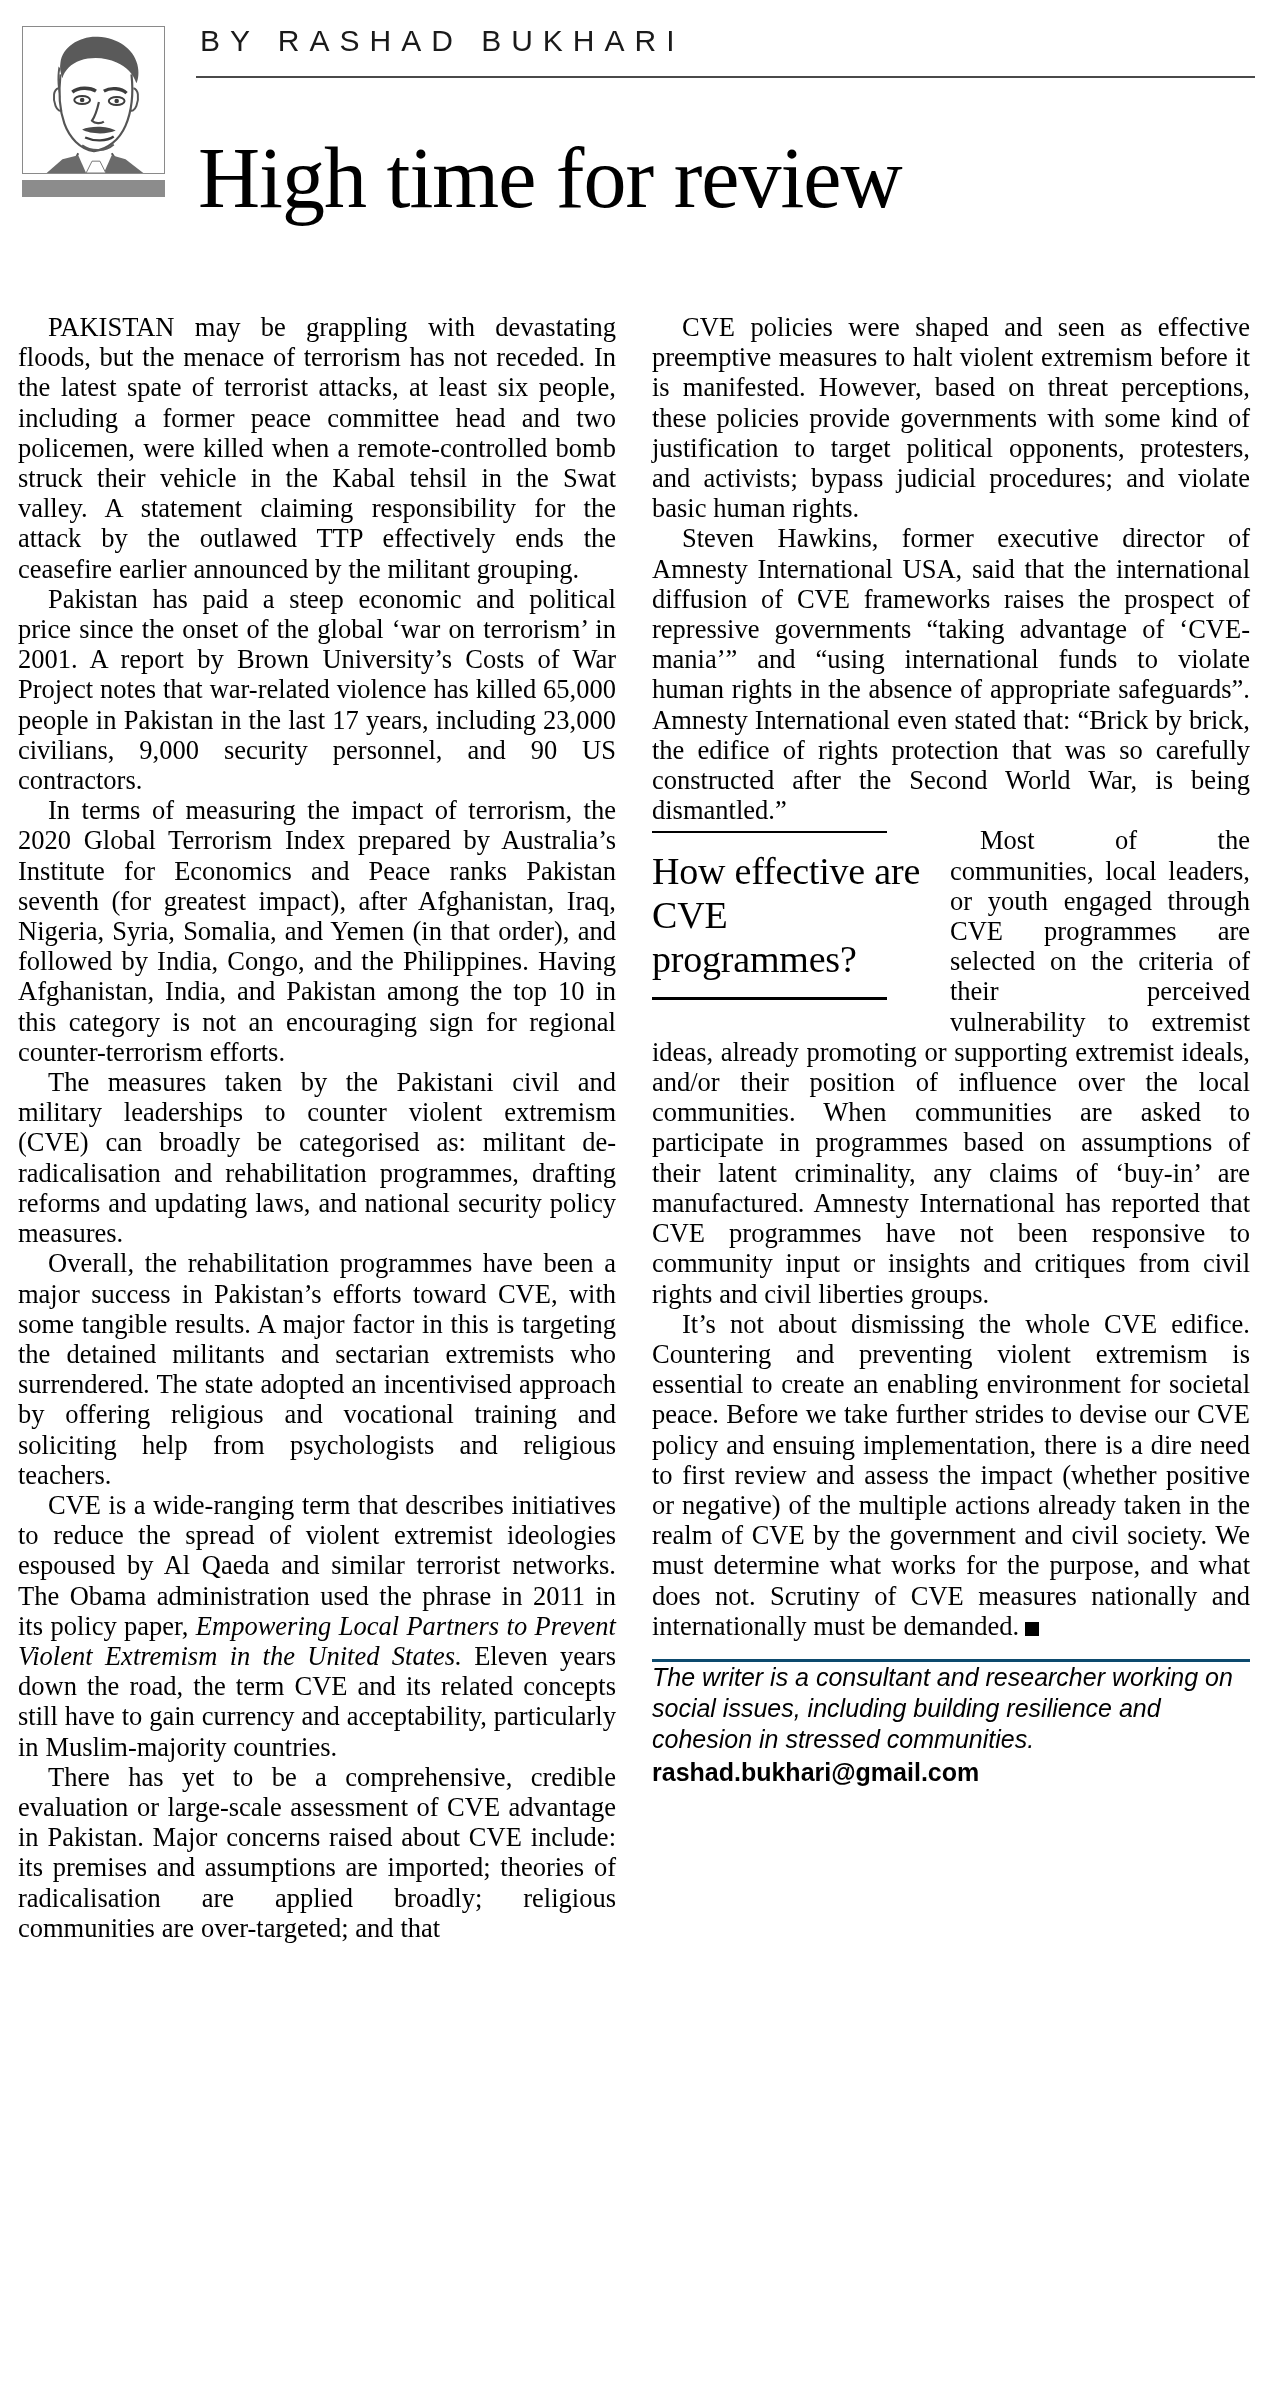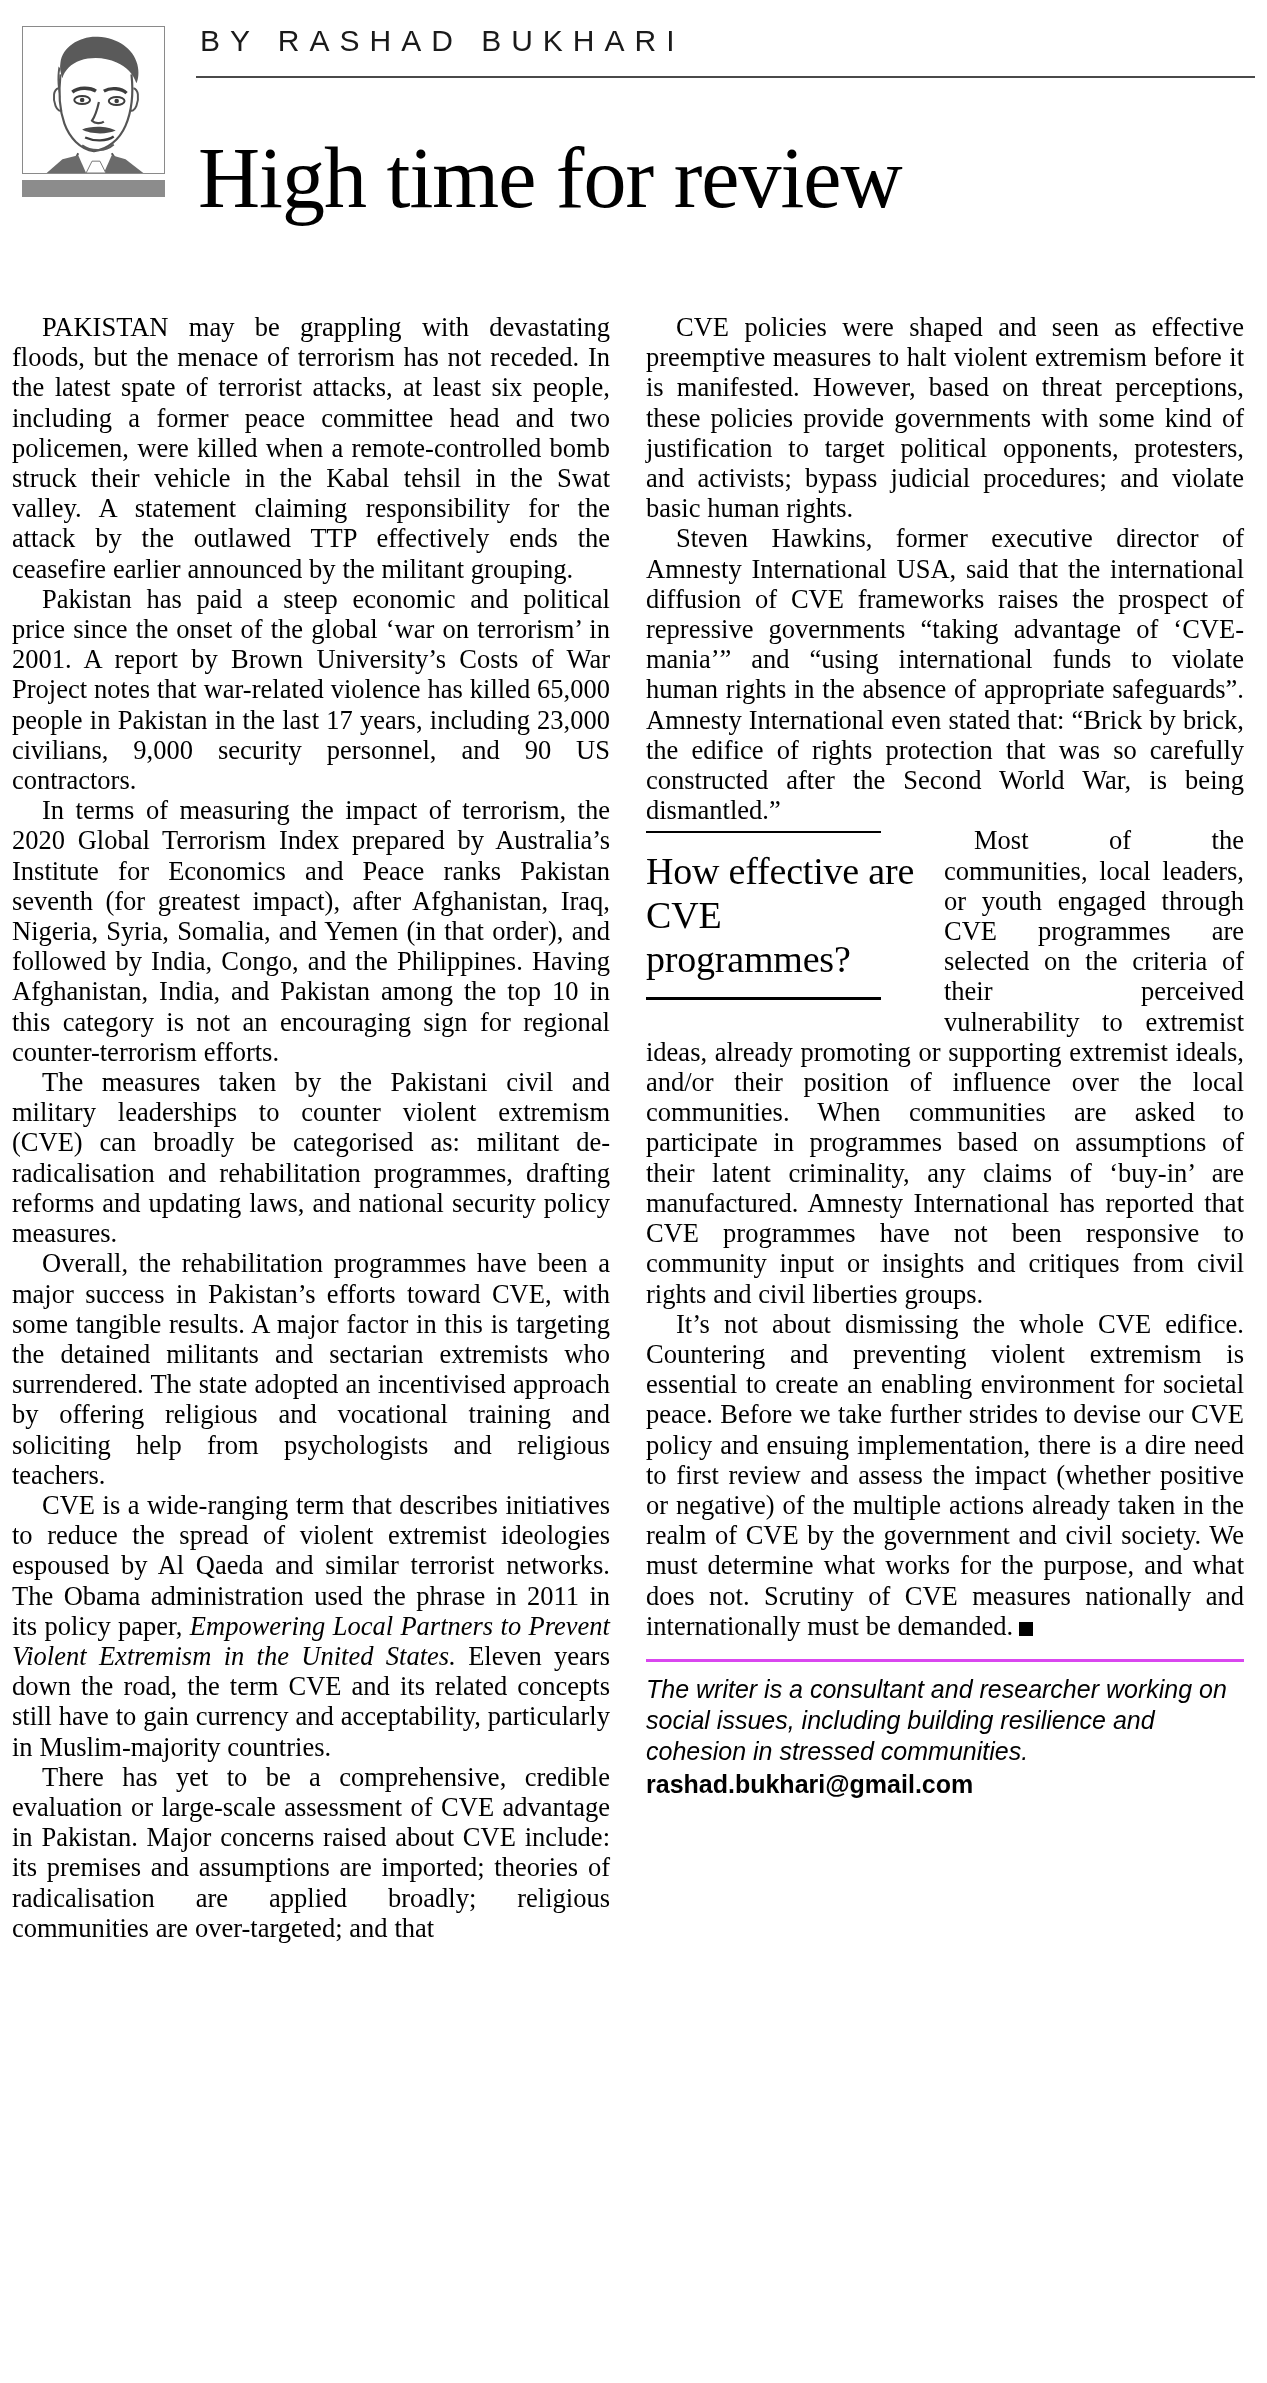--- a/index.html
+++ b/index.html
@@ -92,21 +92,21 @@
     font-weight: 400;
     letter-spacing: -1px;
     margin-top: 58px;
     padding-left: 2px;
     white-space: nowrap;
   }
 
   
   .body-wrap {
     position: absolute;
-    left: 12px;
+    left: 18px;
     top: 312px;
     width: 1232px;
   }
 
   .cols {
     display: flex;
     gap: 36px;
     align-items: flex-start;
   }
 
@@ -160,22 +160,21 @@
     font-size: 38px;
     line-height: 44px;
     text-align: left;
     text-indent: 0;
     letter-spacing: -0.2px;
   }
 
   
   .bio {
     margin-top: 18px;
-    border-top: 3px solid #d946ef;
-    padding-top: 12px;
+    border-top: 3px solid #0c4a6e;
   }
   .bio-text {
     font-family: "Liberation Sans", sans-serif;
     font-style: italic;
     font-size: 25px;
     line-height: 31px;
     text-align: left;
   }
   .bio-email {
     font-family: Liberation Sans, sans-serif;

